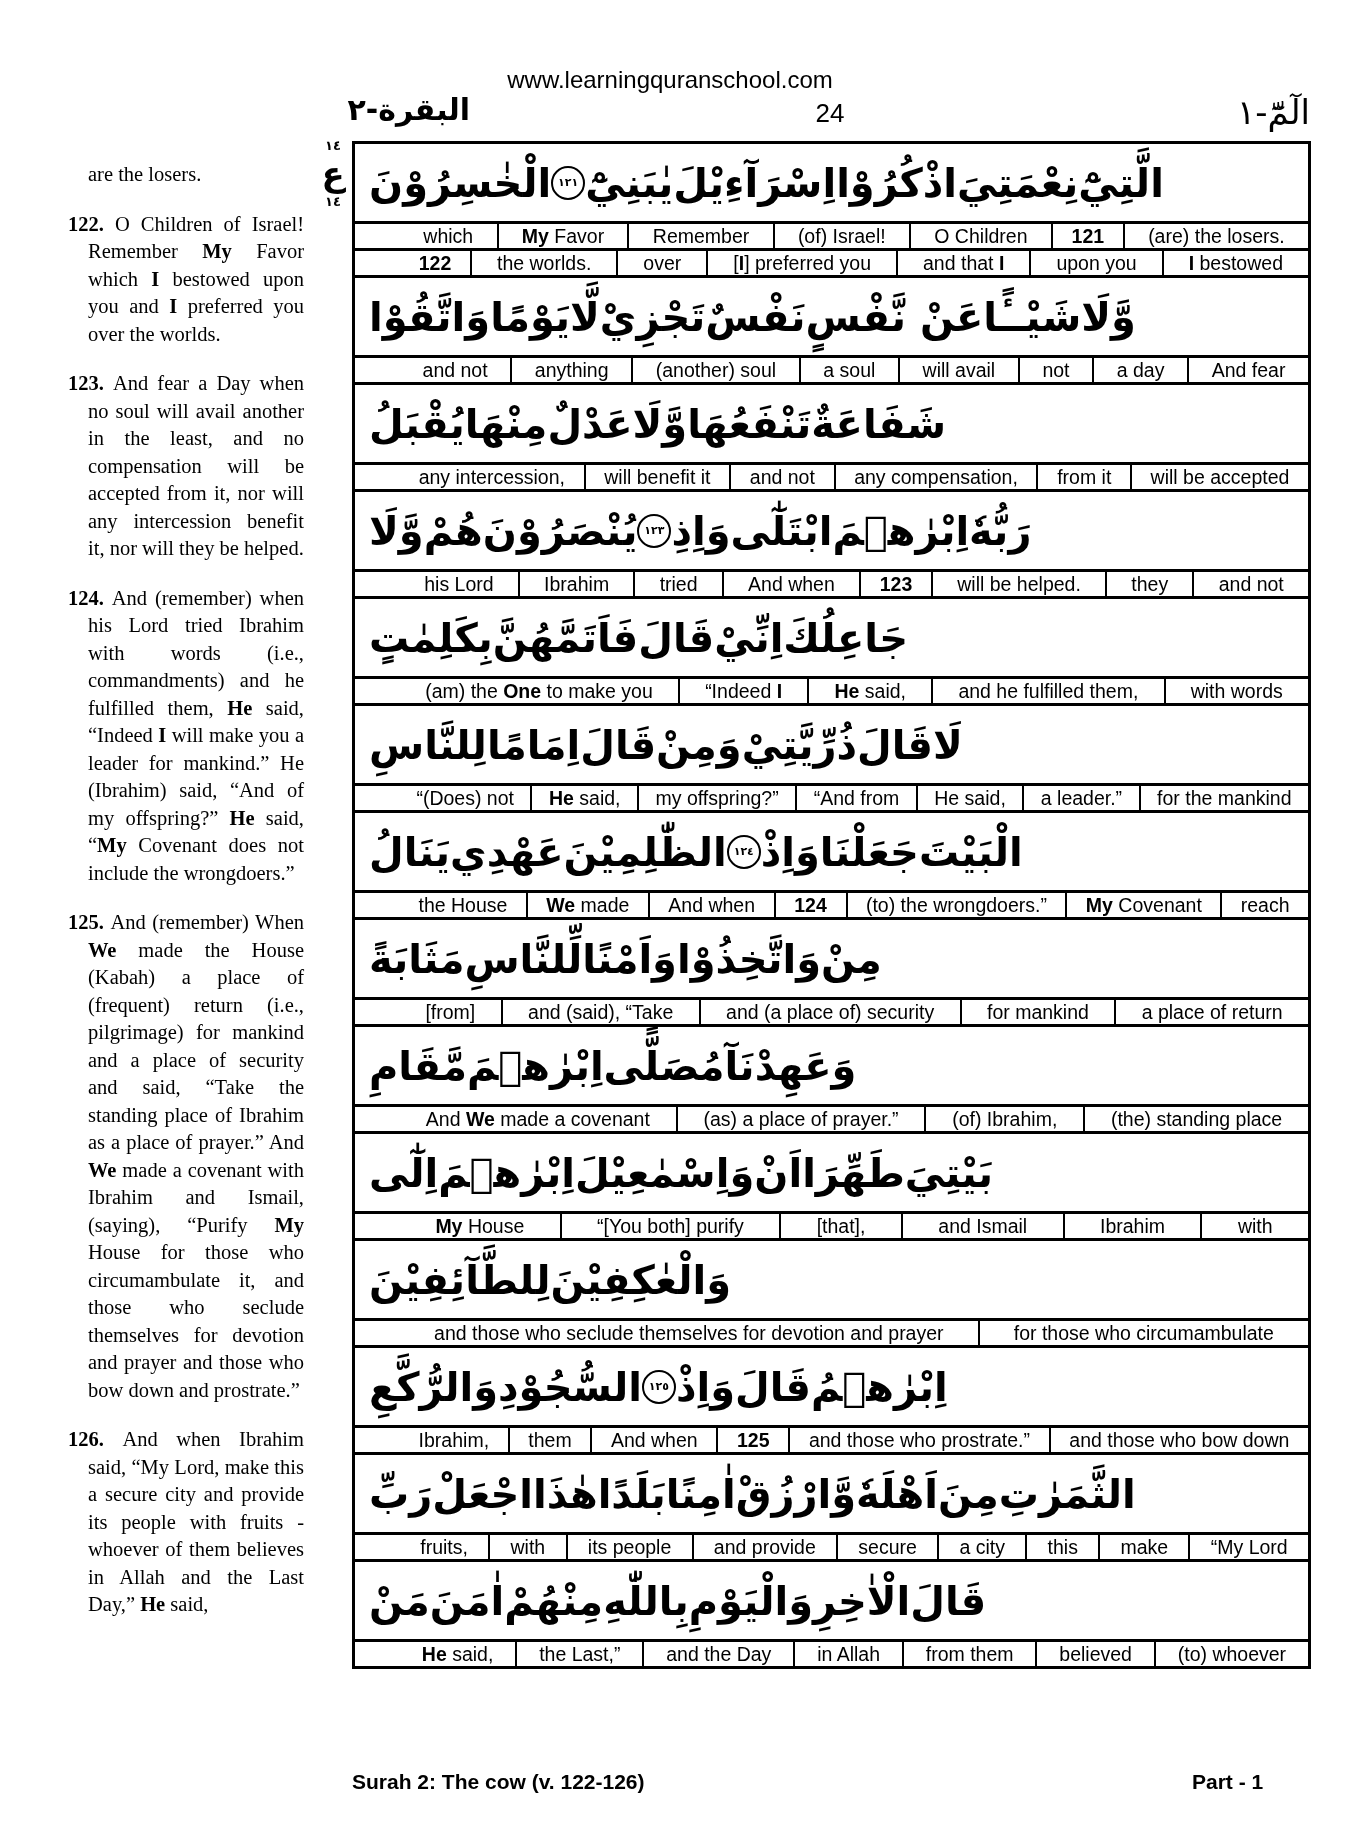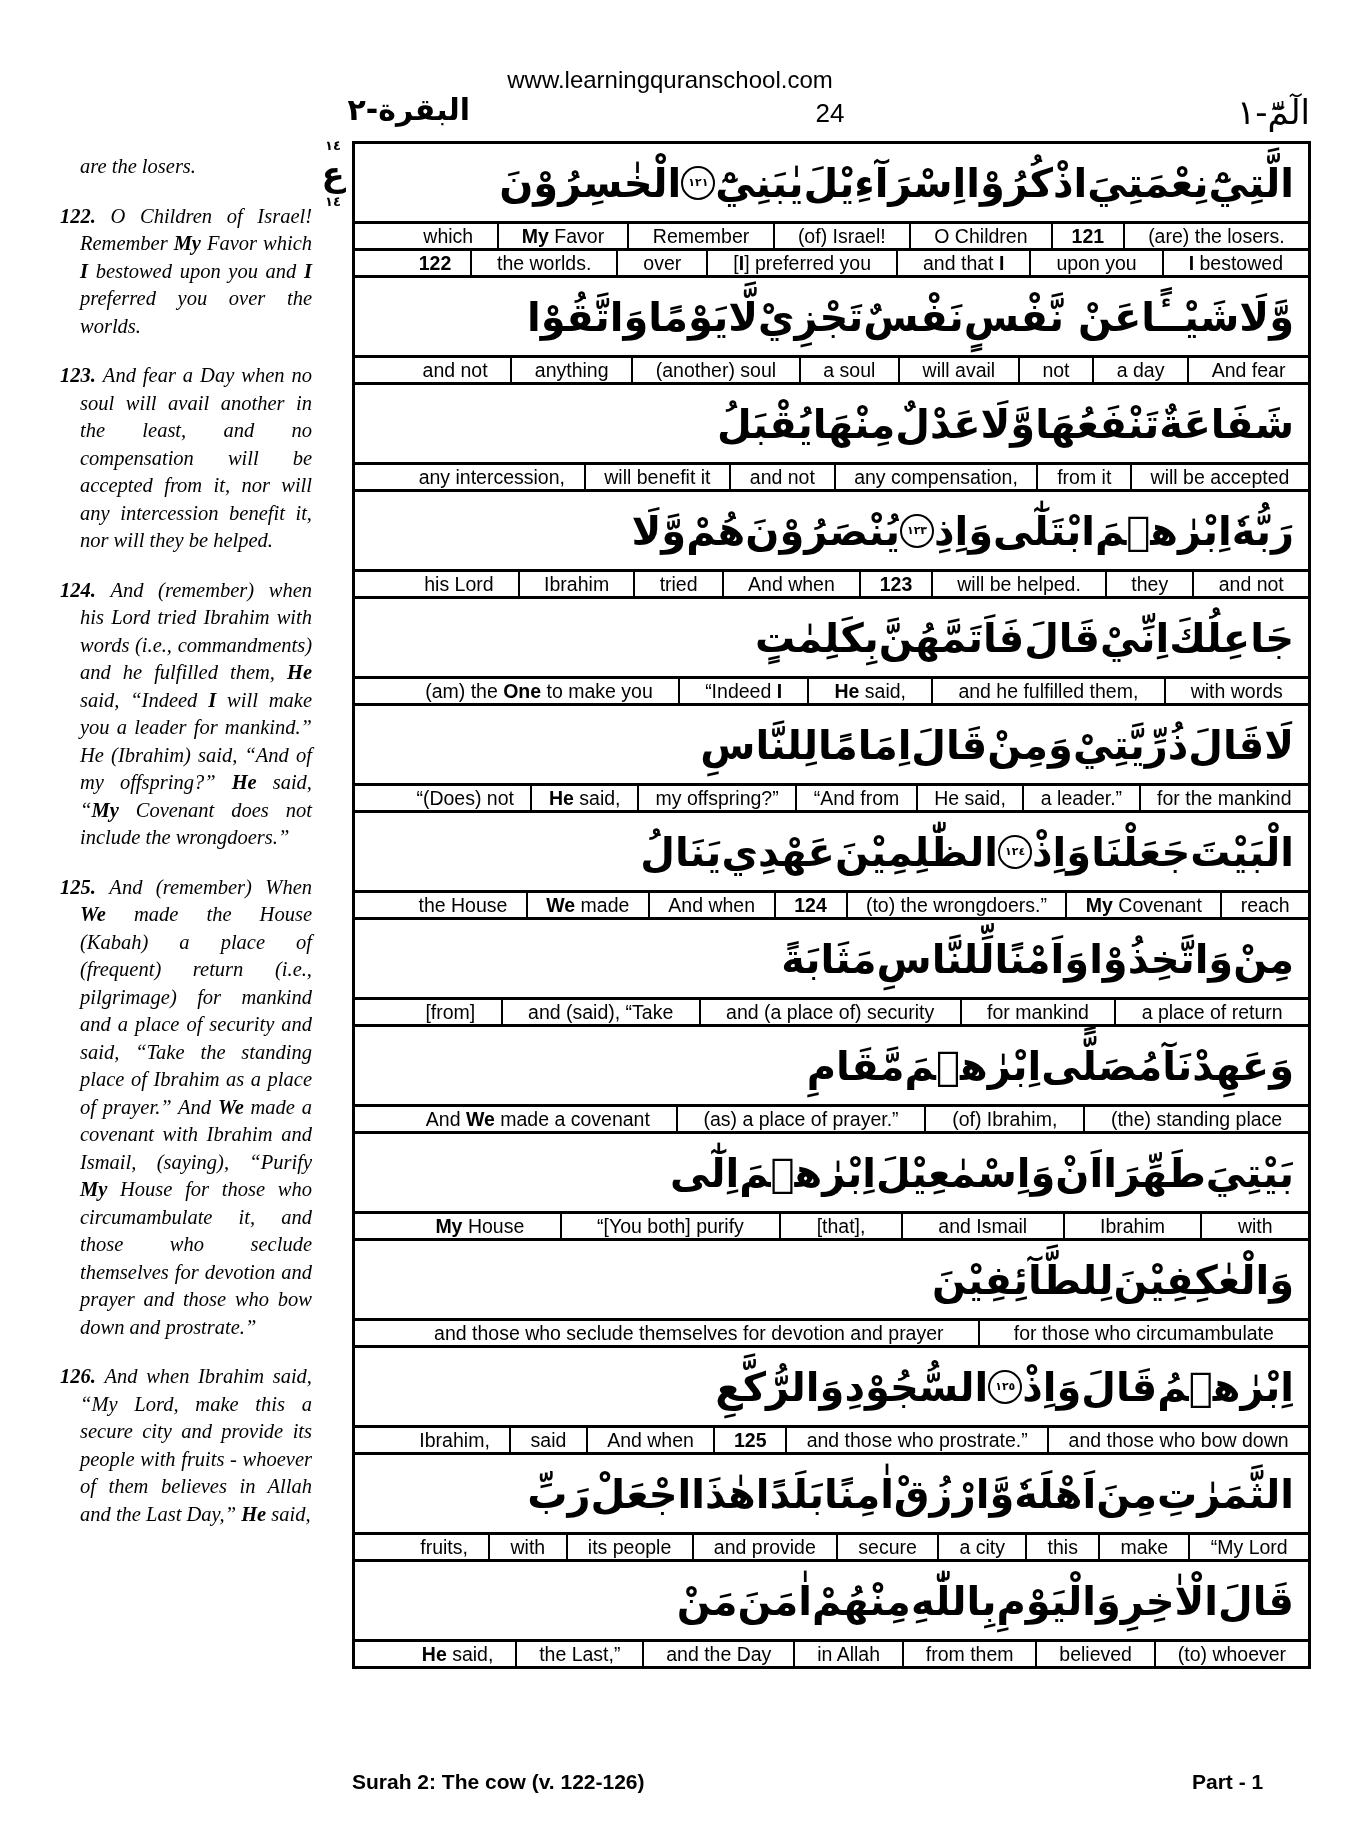--- a/index.html
+++ b/index.html
@@ -8,31 +8,31 @@
          font-family:"Liberation Sans", sans-serif; font-size:24px; letter-spacing:0px;margin-top:8px; }
   .url span { position:relative; left:-10px; }
   .hdr-right { position:absolute; top:92px; left:1190px; width:120px; text-align:right;
          font-family:"DejaVu Sans", sans-serif; font-size:34px; font-weight:normal; direction:rtl; }
   .hdr-left { position:absolute; top:92px; left:330px; width:140px; text-align:right;
          font-family:"DejaVu Sans", sans-serif; font-size:30px; font-weight:bold; direction:rtl; }
   .hdr-page { position:absolute; top:98px; left:780px; width:100px; text-align:center;
          font-family:"Liberation Sans", sans-serif; font-size:26px; }
   .left-col { position:absolute; left:52px; top:145px; width:268px;
          font-family:"Liberation Serif", serif; font-size:20.5px; line-height:27.5px; }
-  .left-col p { margin:8px; text-align:justify; padding-left:20px; text-indent:-20px;font-style:italic; }
+  .left-col p { margin:16px; text-align:justify; padding-left:20px; text-indent:-20px; }
   .left-col .v-first { text-indent:0; padding-left:20px; }
   .left-col p.gap { margin-top:22px; }
   .left-col b { font-weight:bold; }
   .ruku { position:absolute; left:318px; top:138px; width:30px; height:100px;
          font-family:"DejaVu Sans", sans-serif; font-size:13px; font-weight:bold; text-align:center; line-height:16px; }
   .ruku .big { font-size:34px; line-height:40px; display:block; }
   .grid { position:absolute; left:352px; top:141px; width:953px; border:3px solid #000; box-sizing:content-box; }
   .group { border-bottom:3px solid #000; }
   .group:last-child { border-bottom:none; }
-  .arabic { height:77px; display:flex; flex-direction:row-reverse; justify-content:flex-end; align-items:center;
+  .arabic { height:77px; display:flex; flex-direction:row-reverse; justify-content:flex-start; align-items:center;
          direction:rtl; font-family:"DejaVu Sans", sans-serif; font-weight:bold; font-size:40px;
          border-bottom:3px solid #000; padding:0 14px; }
   .arabic .ar { white-space:nowrap; }
   .arabic .mark { display:inline-flex; width:30px; height:30px; border:2.5px solid #000; border-radius:50%;
          font-size:11px; align-items:center; justify-content:center; font-weight:bold; }
   .gloss { height:24px; display:flex; flex-direction:row-reverse; }
   .gloss .g { flex:1 1 auto; border-left:2px solid #000; text-align:center;
          font-family:"Liberation Sans", sans-serif; font-size:19.5px; line-height:24px; white-space:nowrap; overflow:hidden; }
   .gloss .g:last-child { border-left:none;margin-left:45px; }
   .gloss .g.num { font-weight:bold; flex:0 0 70px; }
@@ -279,21 +279,21 @@
         <span class="mark">١٢٥</span>
         <span class="ar">وَاِذْ</span>
         <span class="ar">قَالَ</span>
         <span class="ar">اِبْرٰهٖمُ</span>
       </div>
       <div class="gloss">
         <div class="g">and those who bow down</div>
         <div class="g">and those who prostrate.”</div>
         <div class="g num">125</div>
         <div class="g">And when</div>
-        <div class="g">said</div>
+        <div class="g">them</div>
         <div class="g">Ibrahim,</div>
       </div>
     </div>
     <div class="group">
       <div class="arabic">
         <span class="ar">رَبِّ</span>
         <span class="ar">اجْعَلْ</span>
         <span class="ar">هٰذَا</span>
         <span class="ar">بَلَدًا</span>
         <span class="ar">اٰمِنًا</span>

